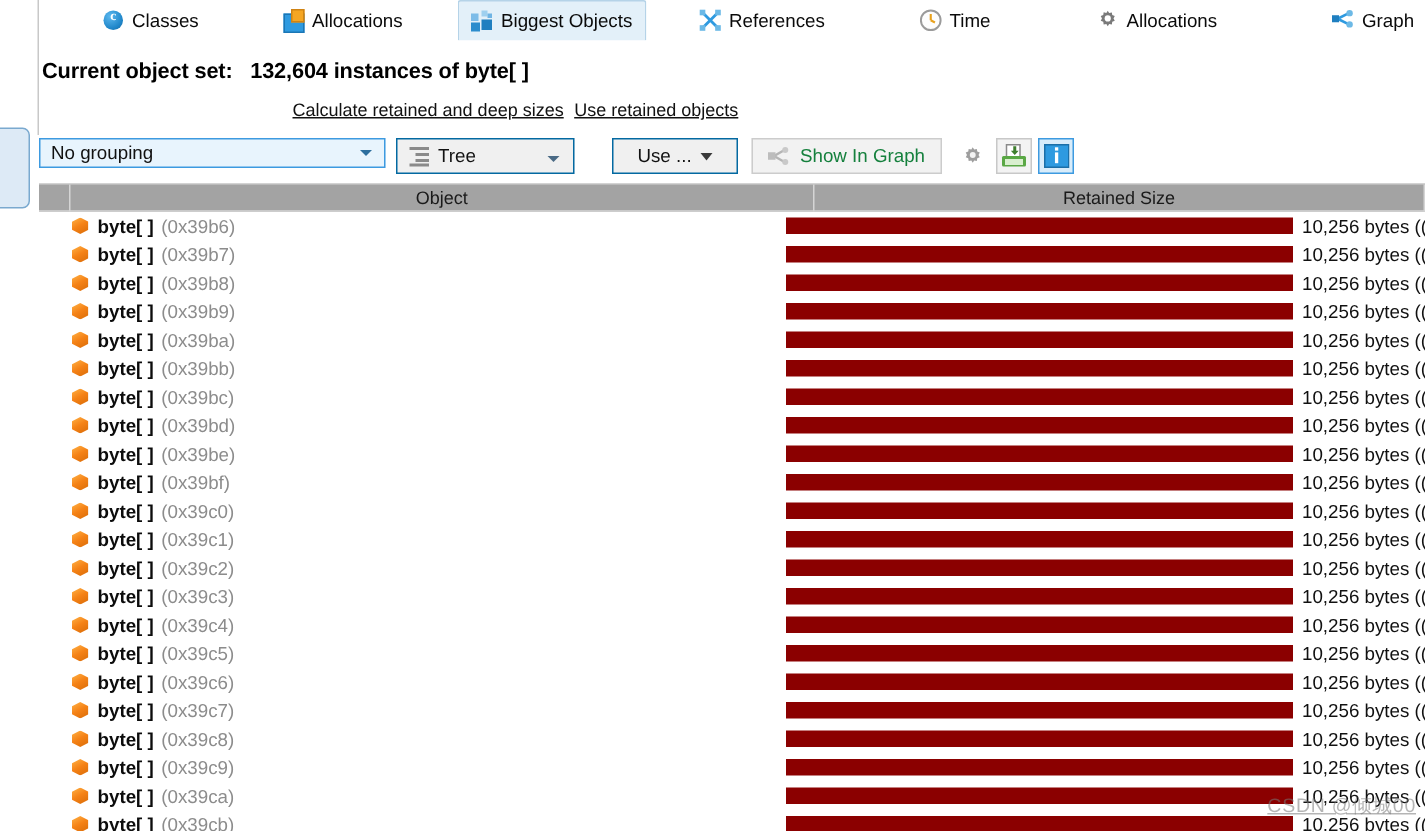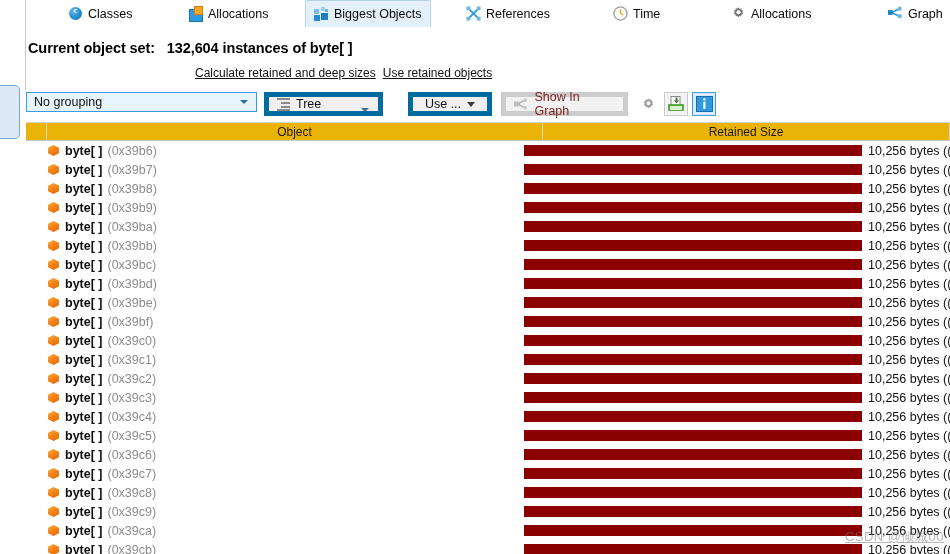--- a/index.html
+++ b/index.html
@@ -110,53 +110,53 @@
     cursor: default;
   }
   .combo .arrow {
     position: absolute; right: 8px; top: 50%; margin-top: -2px;
     width: 0; height: 0;
     border-left: 4px solid transparent; border-right: 4px solid transparent;
     border-top: 4px solid #2d6e9e;
   }
   .btnbox {
     position: absolute; height: 24px;
-    background: #f0f0f0; border: 5px solid #0369a1;
+    background: #f0f0f0; border: 1px solid #0369a1;
     display: flex; align-items: center; gap: 6px;
     padding: 0 8px;
     font-size: 12.5px; color: #111;
     cursor: default;
   }
   .btnbox .arrow-dn {
     width: 0; height: 0;
     border-left: 4px solid transparent; border-right: 4px solid transparent;
     border-top: 5px solid #3a3a3a;
   }
-  .btnbox.disabled { color: #7f1d1d; border-color: #cccccc; background: #f2f2f2; }
+  .btnbox.disabled { color: #15803d; border-color: #cccccc; background: #f2f2f2; }
 
   .tree-ico { width: 13px; height: 12px; position: relative; flex: 0 0 13px; }
   .tree-ico b { position: absolute; left: 0; height: 2px; background: #8a8a8a; display:block;}
   .tree-ico b:nth-child(1){ top:0px; width:13px;}
   .tree-ico b:nth-child(2){ top:4px; width:9px; left:4px;}
   .tree-ico b:nth-child(3){ top:8px; width:9px; left:4px;}
   .tree-ico b:nth-child(4){ top:11px; width:13px;}
 
   .iconbtn {
     position: absolute; width: 24px; height: 24px;
     border: 1px solid #c8c8c8; background: #f3f3f3;
     display: flex; align-items: center; justify-content: center;
   }
   .iconbtn.plain { border-color: transparent; background: transparent; }
   .iconbtn.sel { border: 1px solid #3d9ae0; background: #d8ecfa; }
 
   
   .tbl { position: absolute; left: 26px; top: 122px; right: 0; bottom: 0; background: #fff; }
   .colhdr {
     position: absolute; left: 0; top: 0; right: 0; height: 19px;
-    background: #eab308;
+    background: #a3a3a3;
     border-top: 1px solid #d3d3d3; border-bottom: 1px solid #c9c9c9;
     font-size: 12px; color: #1a1a1a;
   }
   .colhdr .cell {
     position: absolute; top: 0; height: 18px;
     display: flex; align-items: center; justify-content: center;
     border-right: 1px solid #d5d5d5;
   }
   .rows { position: absolute; left: 0; top: 19px; right: 0; bottom: 0; overflow: hidden; }
   .row { position: relative; height: 19px; }

